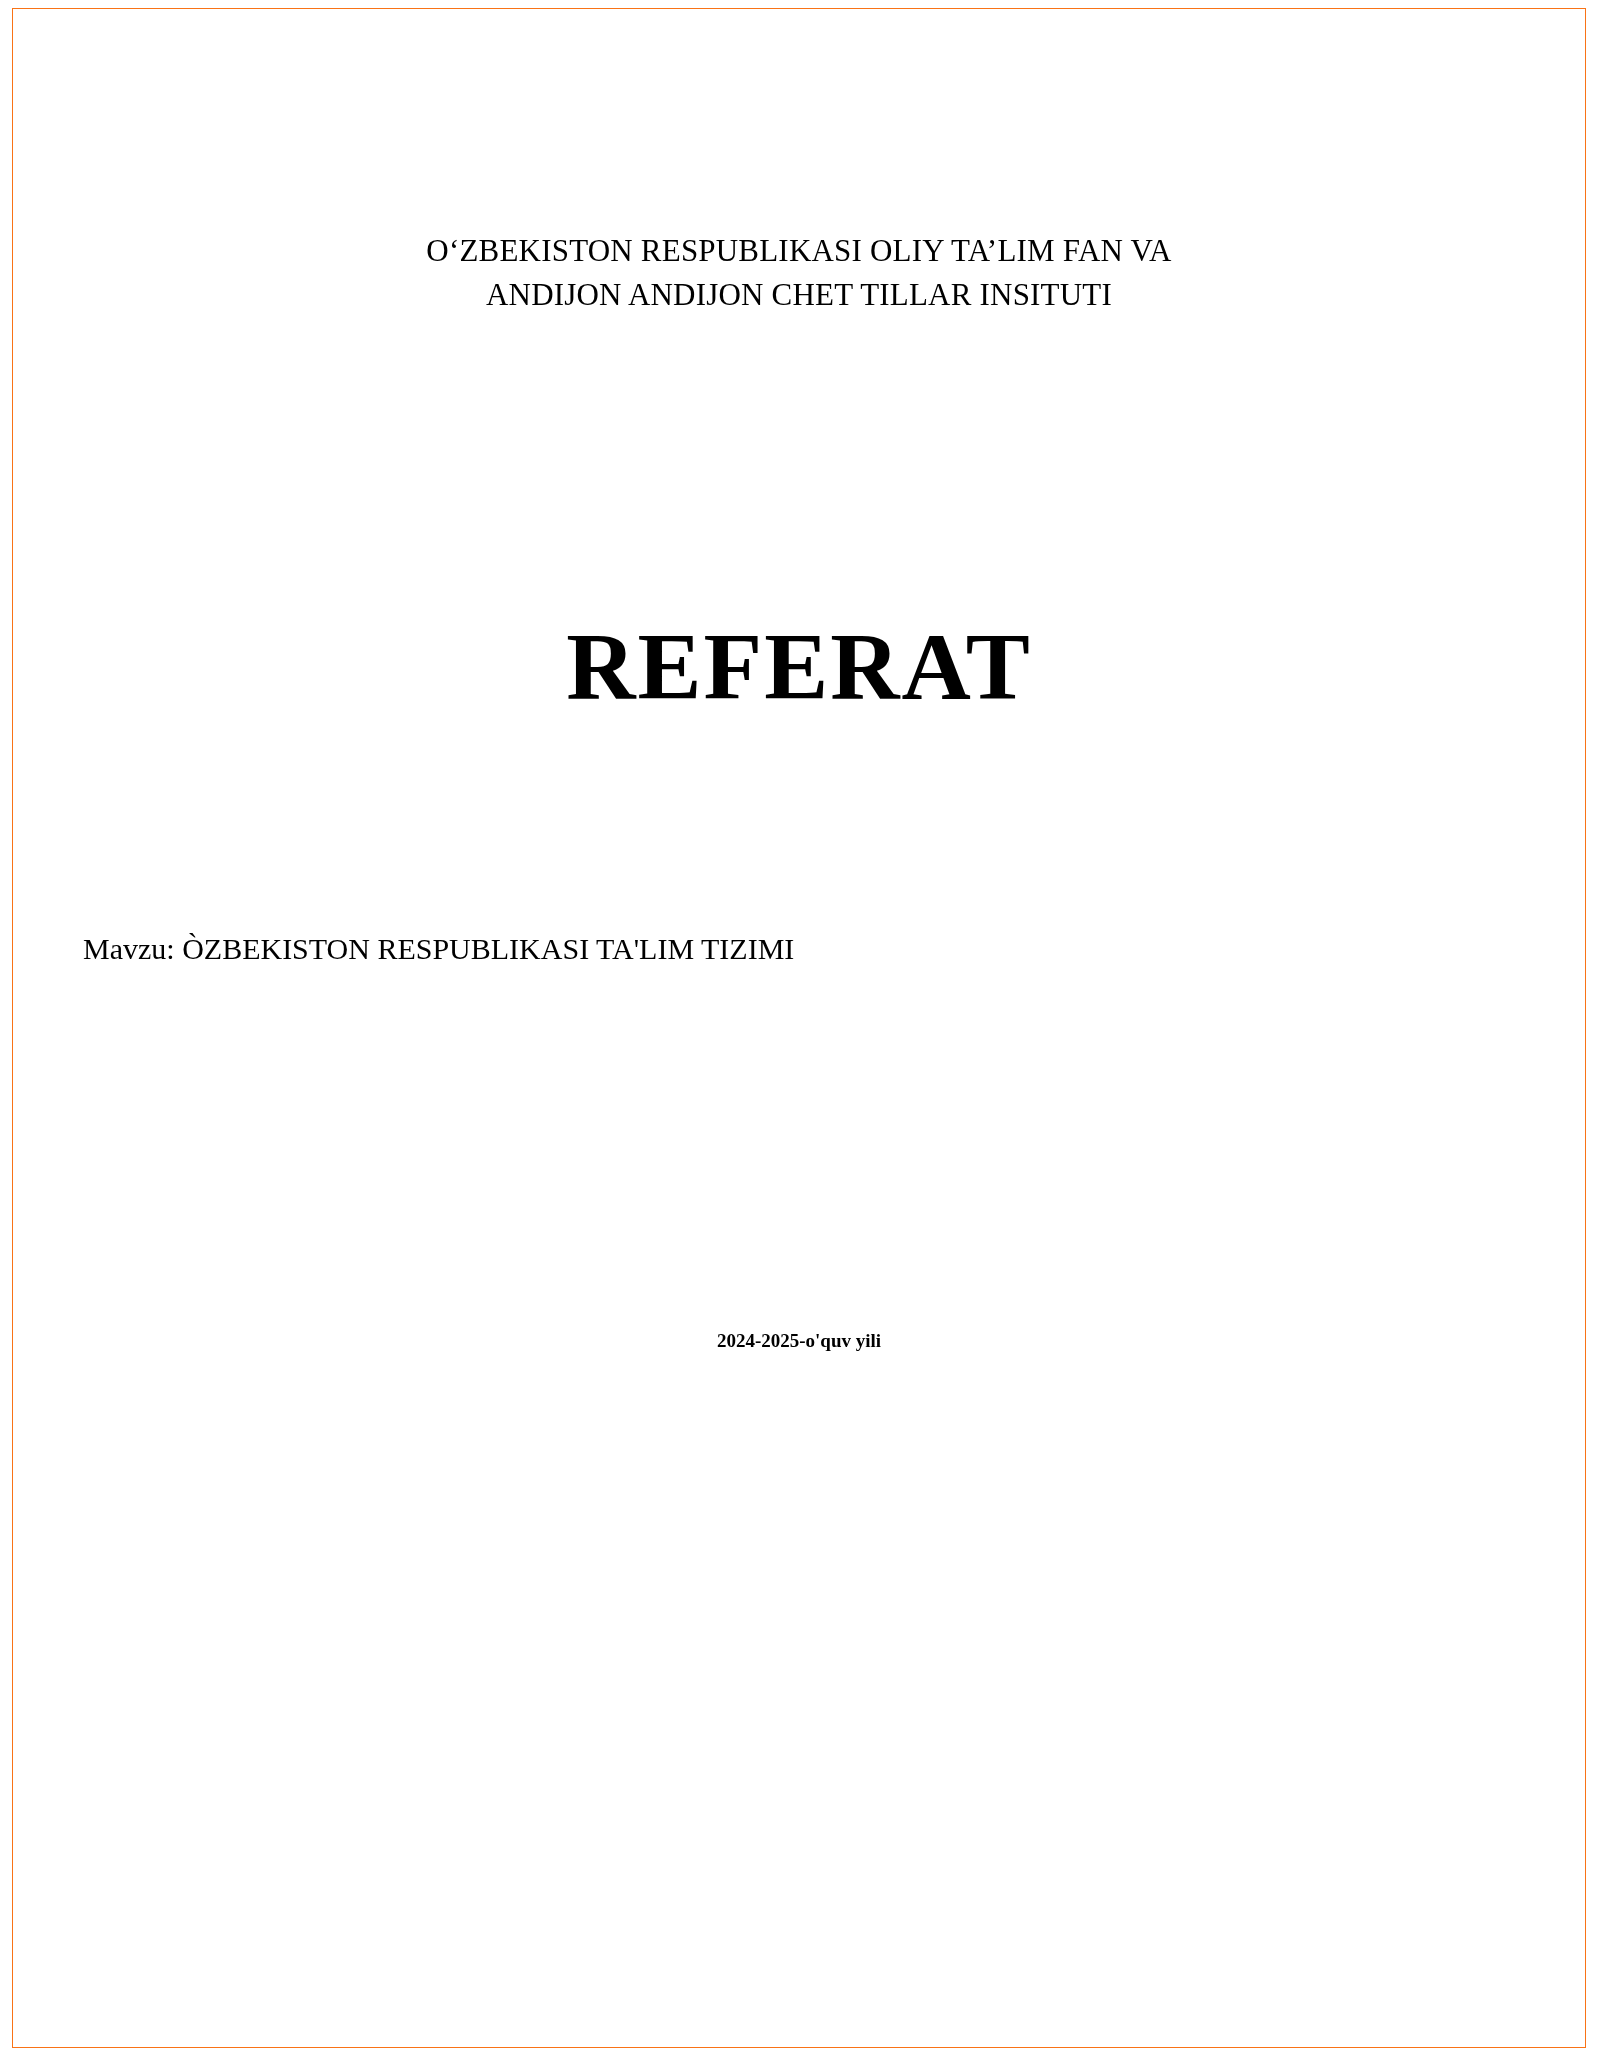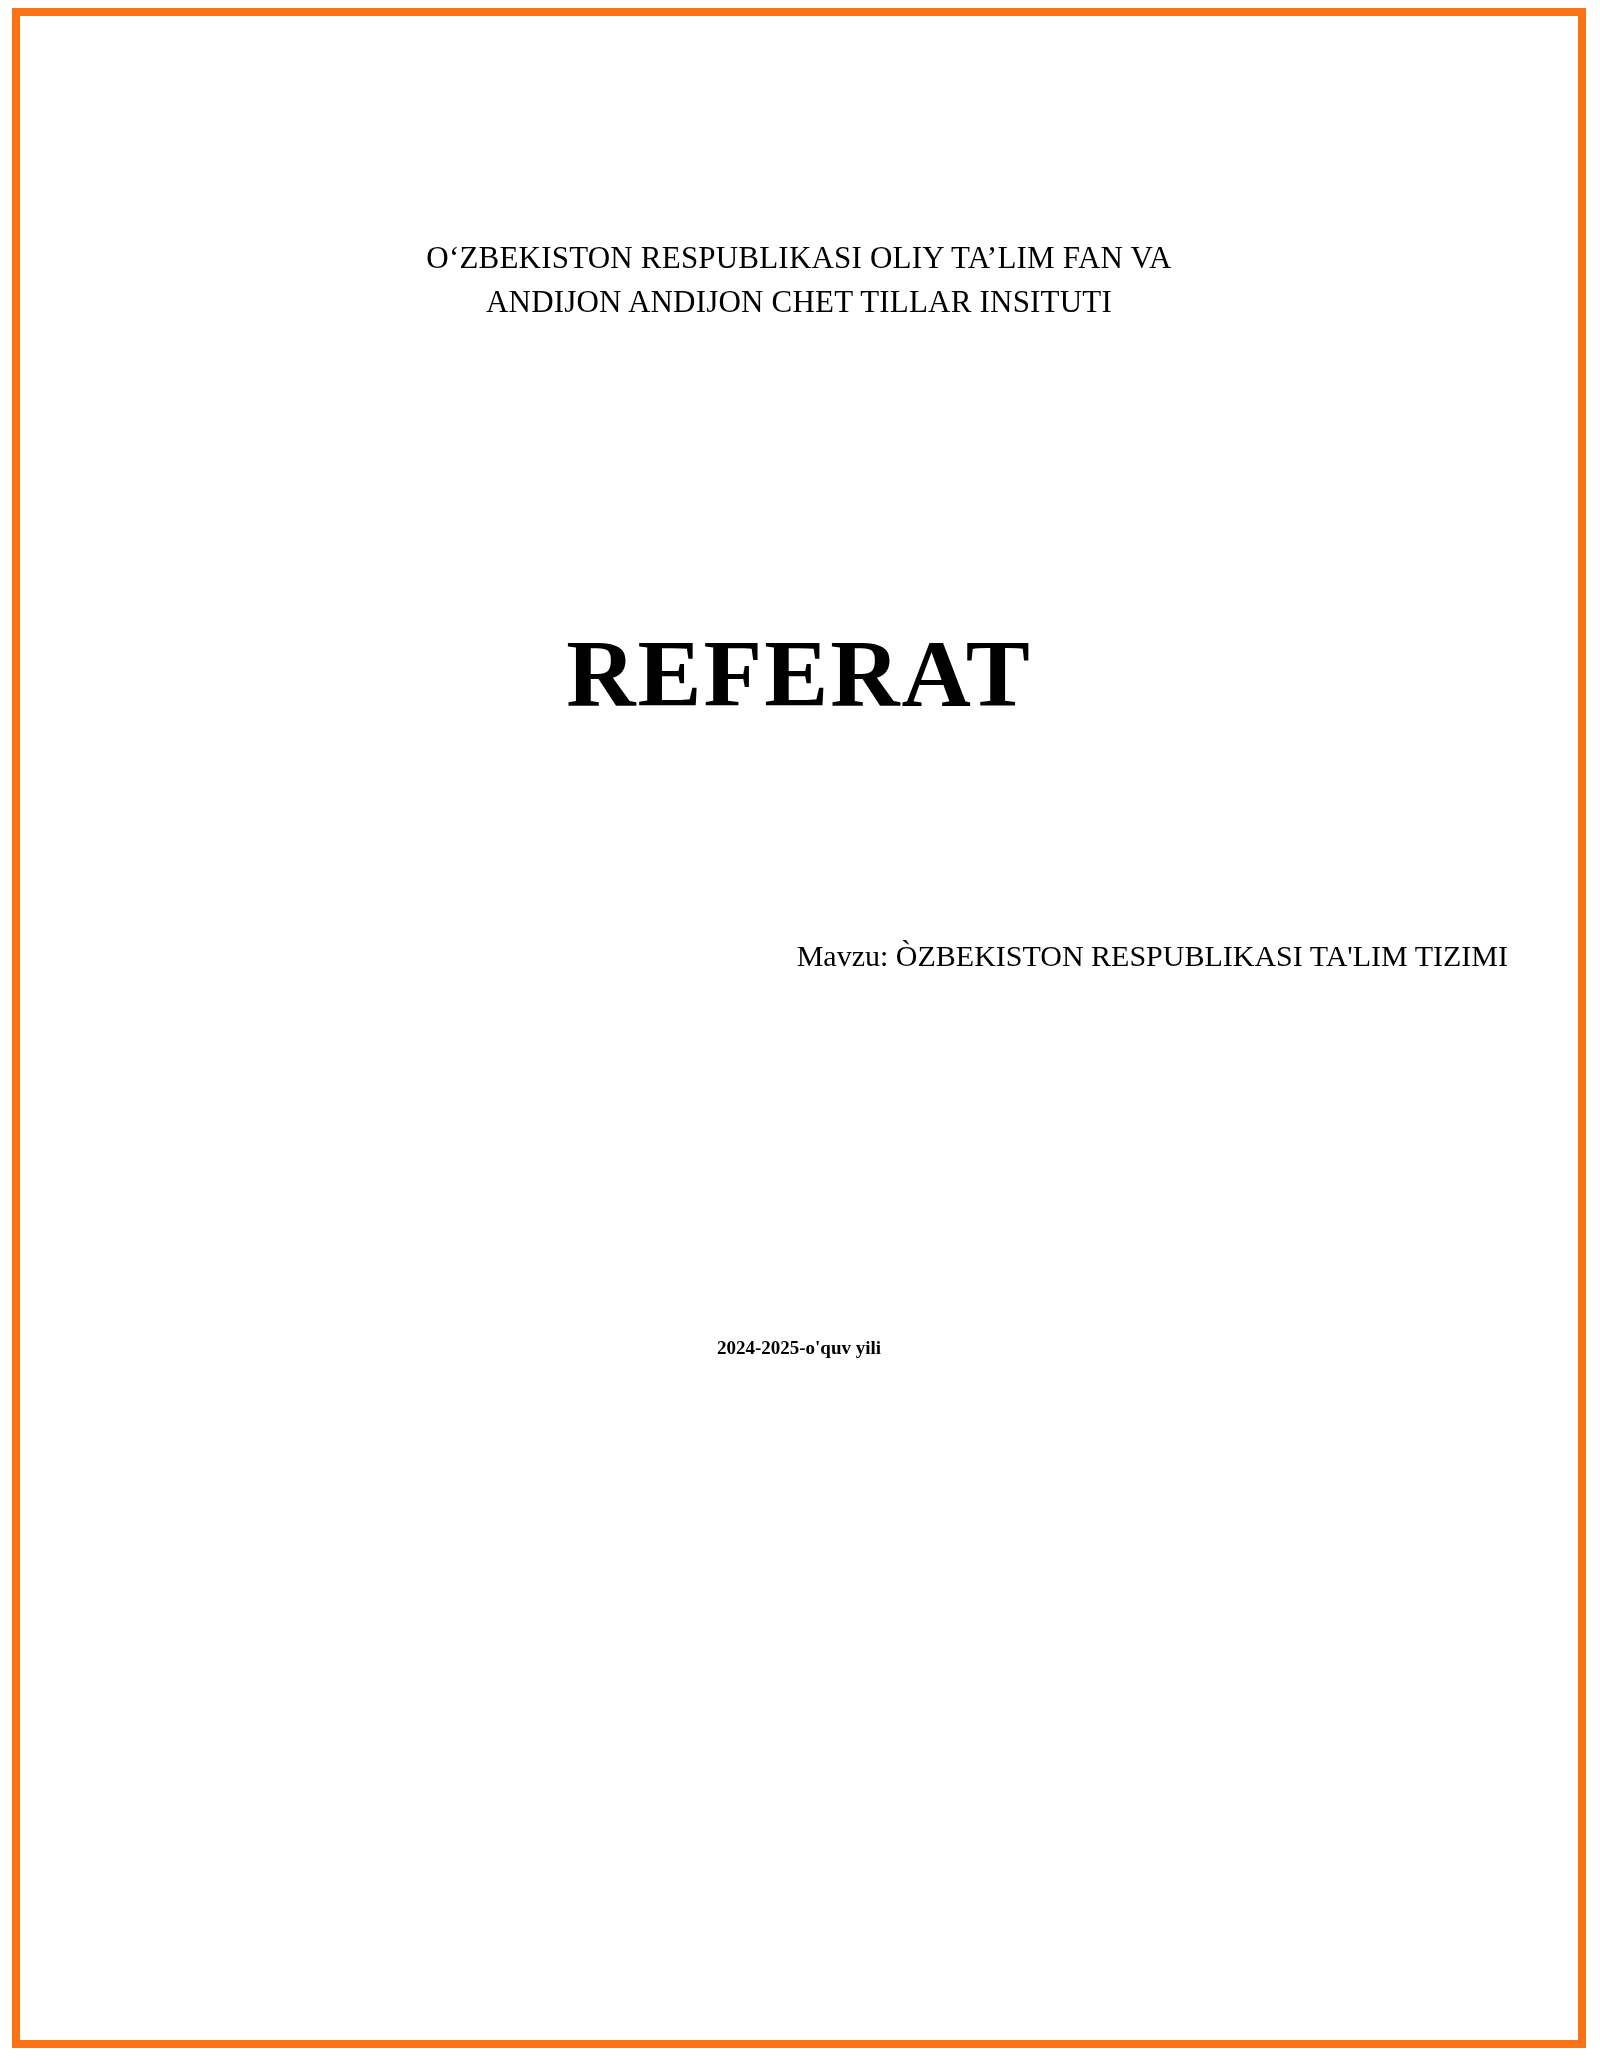--- a/index.html
+++ b/index.html
@@ -19,21 +19,21 @@
     background: #ffffff;
     box-sizing: border-box;
   }
   
   .page-frame {
     position: absolute;
     left: 12px;
     top: 8px;
     right: 14px;
     bottom: 22px;
-    border: 8px solid #f97316;
+    border: 1px solid #f97316;
     background: #701a75;
     box-sizing: border-box;
   }
   .page-inner {
     position: absolute;
     left: 0;
     top: 0;
     right: 0;
     bottom: 0;
     background: #ffffff;
@@ -61,21 +61,21 @@
     font-size: 96px;
     font-weight: bold;
     letter-spacing: 2px;
     color: #000000;
     line-height: 1.05;
     text-align: center;
   }
 
   .subject-block {
     margin-top: 210px;
-    text-align: right;
+    text-align: left;
   }
   .subject-line {
     font-size: 30px;
     color: #000000;
     line-height: 1.4;
   }
 
   .year-block {
     margin-top: 360px;
     text-align: center;

